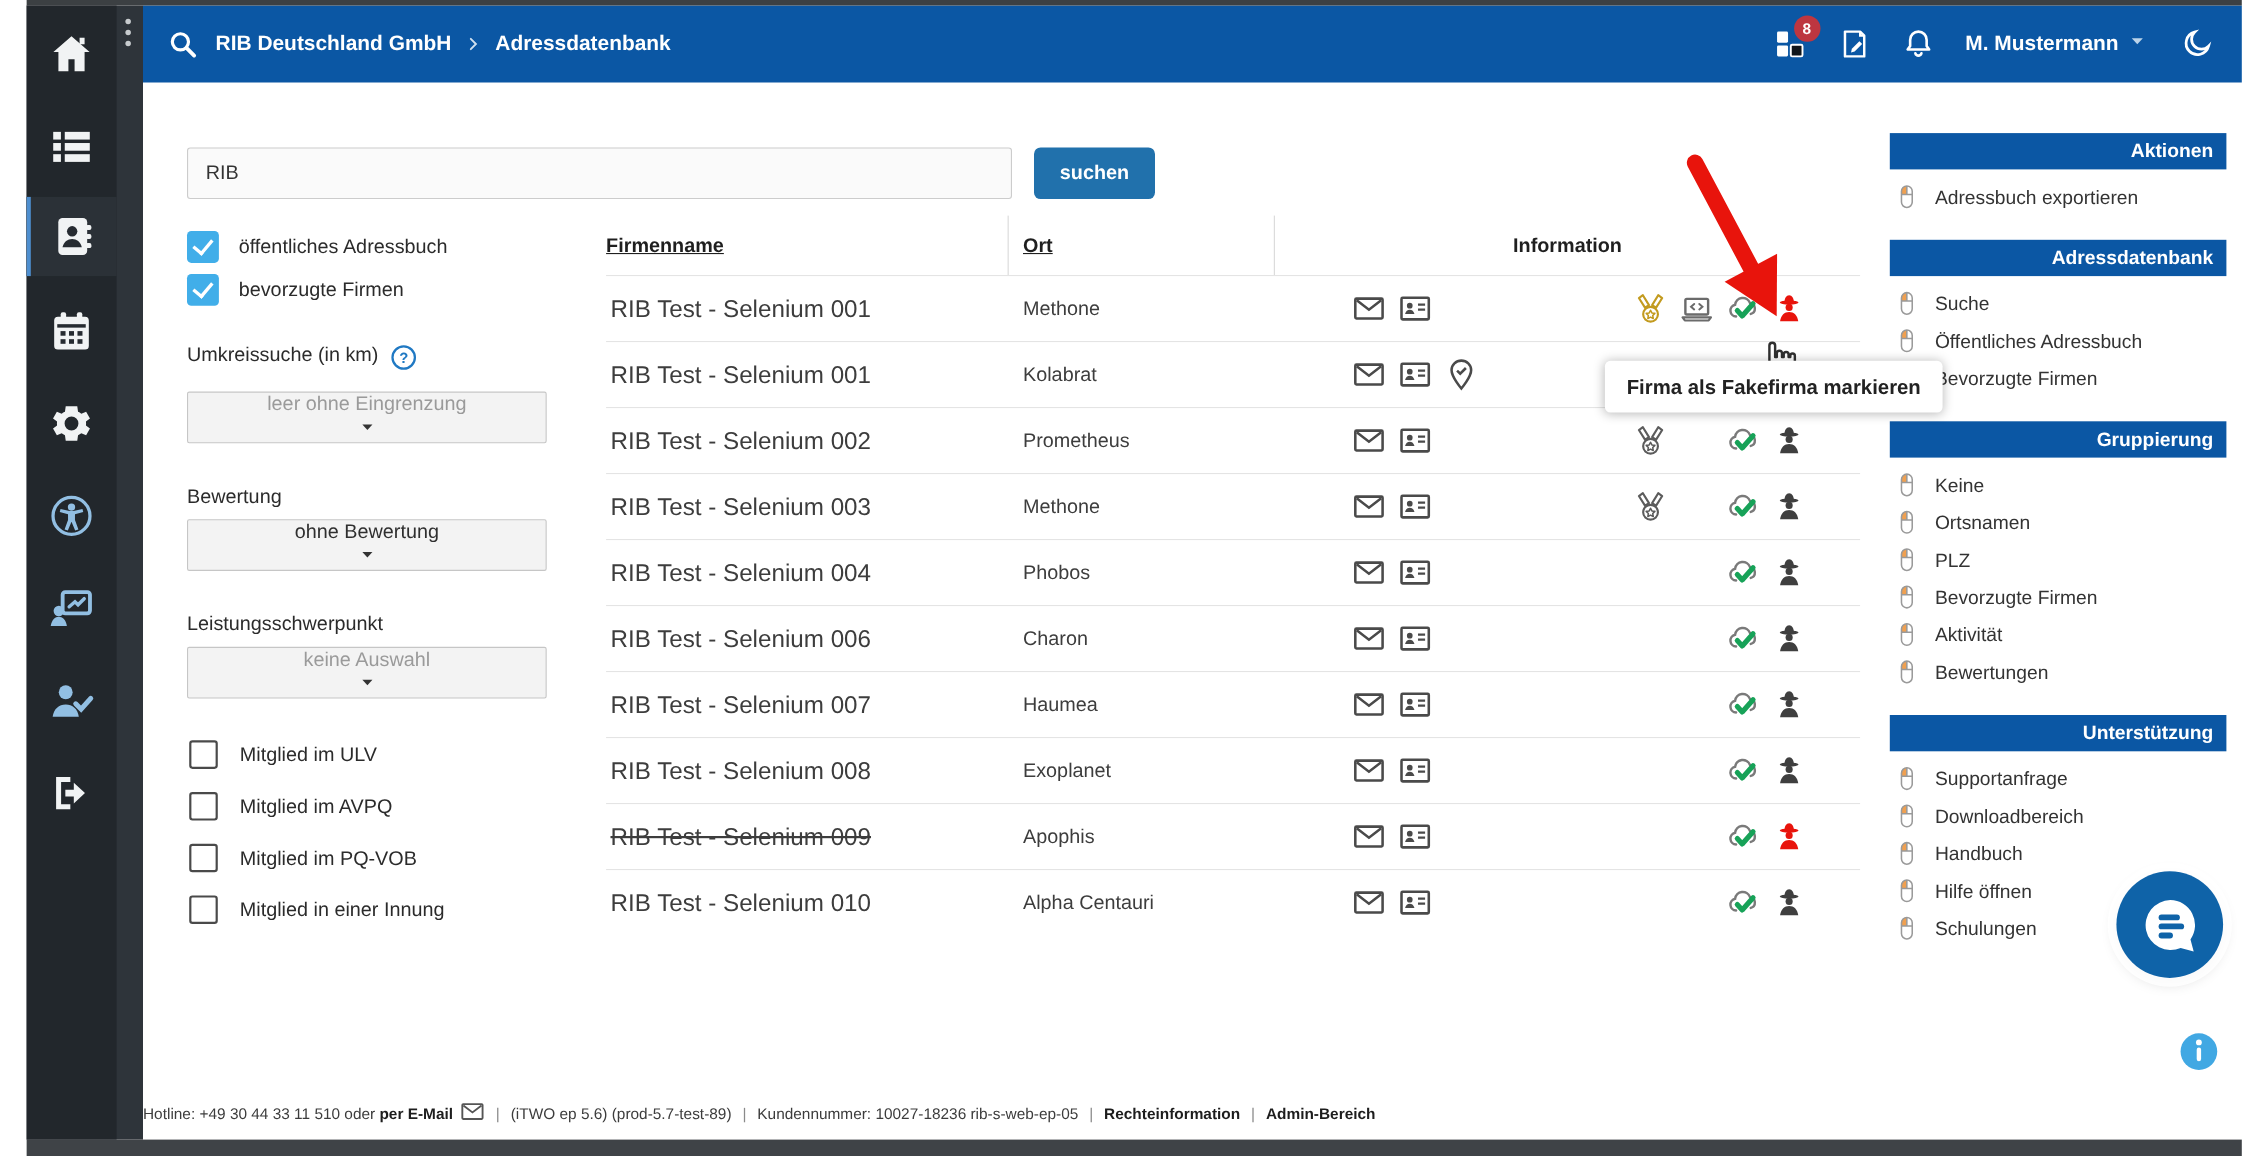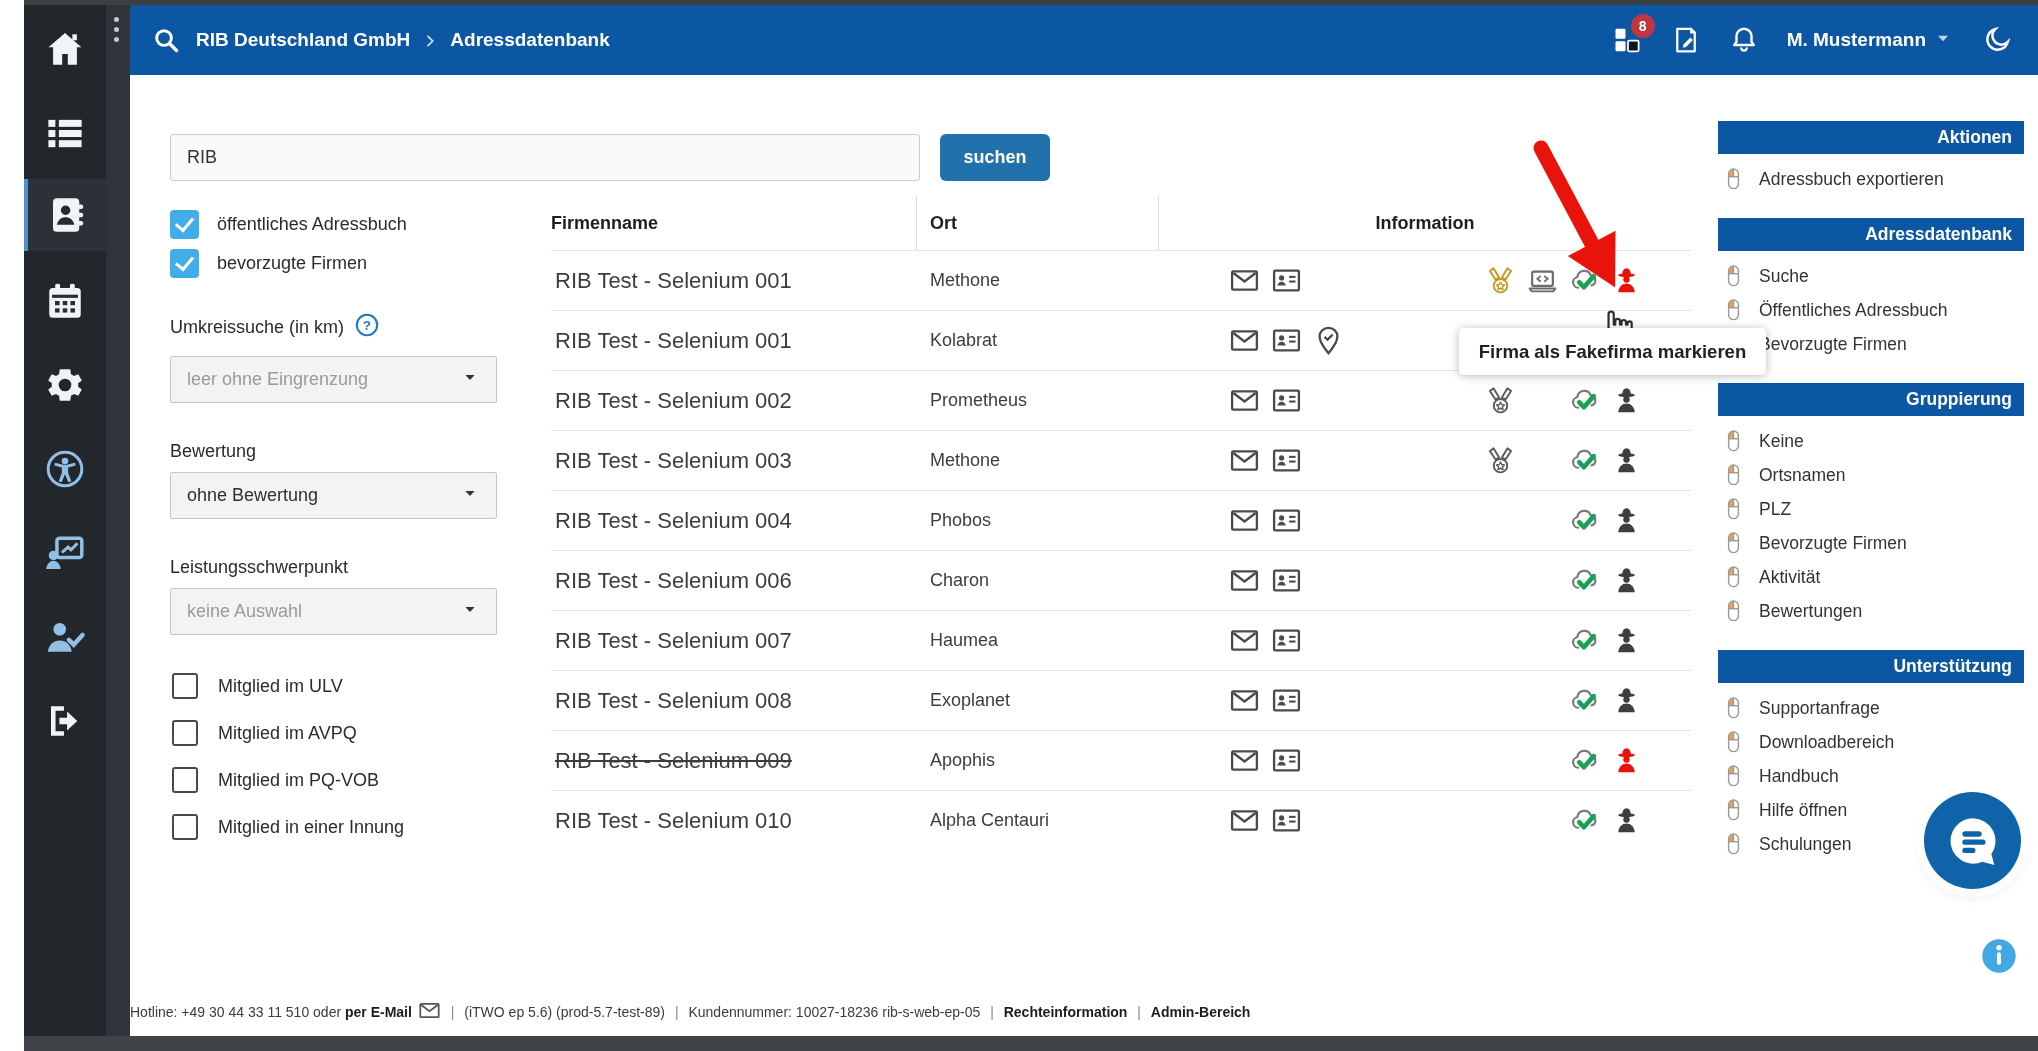--- a/index.html
+++ b/index.html
@@ -40,36 +40,36 @@
   
   .search-input { position:absolute; left:40px; top:59px; width:750px; height:47px; border:1px solid #ccc; background:#fafafa; border-radius:3px; font-size:18px; color:#333; padding:0 16px; font-family:"Liberation Sans",sans-serif; }
   .search-btn { position:absolute; left:810px; top:59px; width:110px; height:47px; background:#2171ac; color:#fff; border:none; border-radius:6px; font-size:18px; font-weight:bold; cursor:pointer; font-family:"Liberation Sans",sans-serif; }
 
   
   .filters { position:absolute; left:40px; top:134px; width:370px; font-size:18px; color:#2b2b2b; }
   .cb-row { display:flex; align-items:center; gap:18px; margin-bottom:9px; height:30px; cursor:pointer; }
   .cb-on { width:29px; height:29px; border-radius:4px; background:#41aee9; position:relative; flex:none; }
   .cb-on::after { content:""; position:absolute; left:9px; top:4px; width:8px; height:14px; border:solid #fff; border-width:0 3px 3px 0; transform:rotate(40deg); }
   .cb-off { width:26px; height:26px; border-radius:3px; border:2.5px solid #4a4a4a; background:#fff; flex:none; margin:2px; }
-  .flabel { margin-top:34px; margin-bottom:13px; display:flex; align-items:center; gap:10px; }
+  .flabel { margin-top:34px; margin-bottom:13px; display:flex; gap:10px; }
   .flabel svg { width:26px; height:26px; }
-  .dropdown { width:327px; height:47px; border:1px solid #c6c6c6; background:#f3f3f3; border-radius:2px; display:flex; align-items:center; justify-content:space-between; padding:0 16px; cursor:pointer; }
+  .dropdown { width:327px; height:47px; border:1px solid #c6c6c6; background:#f3f3f3; border-radius:2px; display:flex; align-items:center; justify-content:space-between; padding:0 16px; cursor:pointer;flex-direction:column; }
   .dropdown .val { font-size:18px; color:#2f2f2f; }
   .dropdown .val.ph { color:#9a9a9a; }
   .dropdown svg { width:20px; height:20px; color:#333; }
   .lbl2 { margin-top:38px; margin-bottom:10px; }
   .memb { margin-top:36px; }
   .memb .cb-row { margin-bottom:17px;text-align:center; }
 
   
   .table { position:absolute; left:421px; top:121px; width:1140px; }
   .trow { display:grid; grid-template-columns:366px 242px auto; align-items:center; height:60px; border-top:1px solid #e4e4e4; }
   .trow.thead { height:54px; border-top:none; }
   .thead .hcell { font-weight:bold; font-size:18px; color:#1f1f1f; align-self:stretch; display:flex; align-items:center; }
-  .thead .hcell.b { border-right:1px solid #d9d9d9; }
+  .thead .hcell.b { border-right:1px solid #d9d9d9;text-decoration:underline; }
   .thead .hcell.c { justify-content:center; }
   .cell-name { font-size:22px; color:#3d3d3d; padding-left:4px; }
   .cell-name.strike { text-decoration:line-through; }
   .cell-ort { font-size:18px; color:#3d3d3d; padding-left:13px; }
   .cell-info { display:flex; align-items:center; justify-content:space-between; padding-left:70px; padding-right:44px; }
   .cgroup { display:flex; gap:11px; }
   .cgroup .icon, .slot .icon { width:31px; height:31px; display:inline-flex; cursor:pointer; }
   .cgroup .icon svg, .slot .icon svg { width:100%; height:100%; }
   .status { display:flex; }
   .slot { width:42px; display:flex; justify-content:center; }

